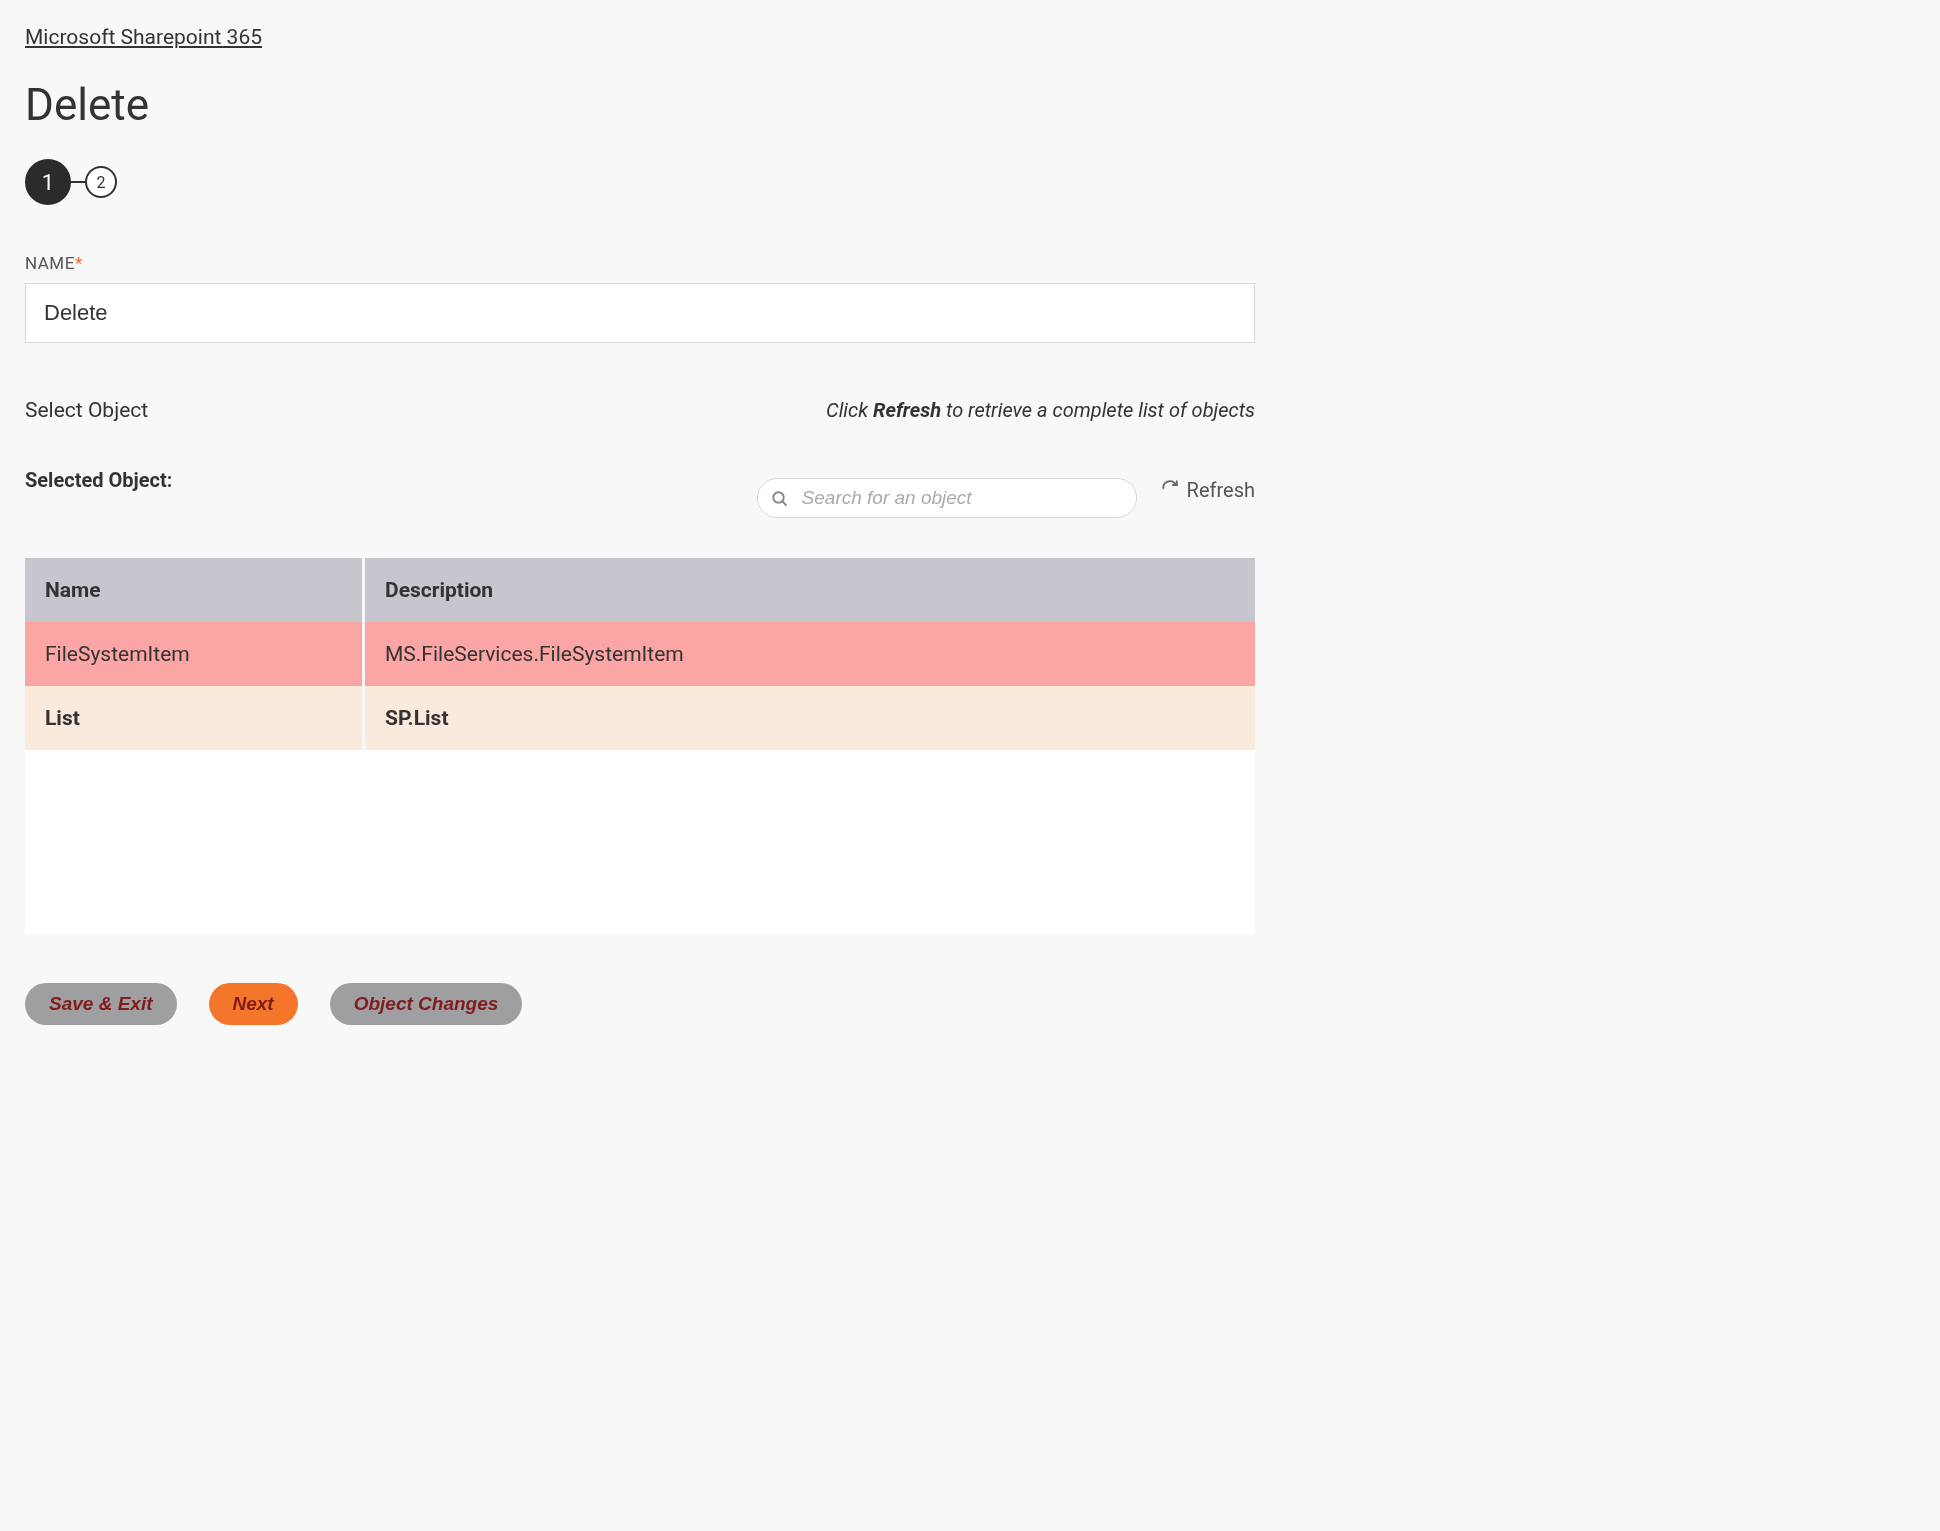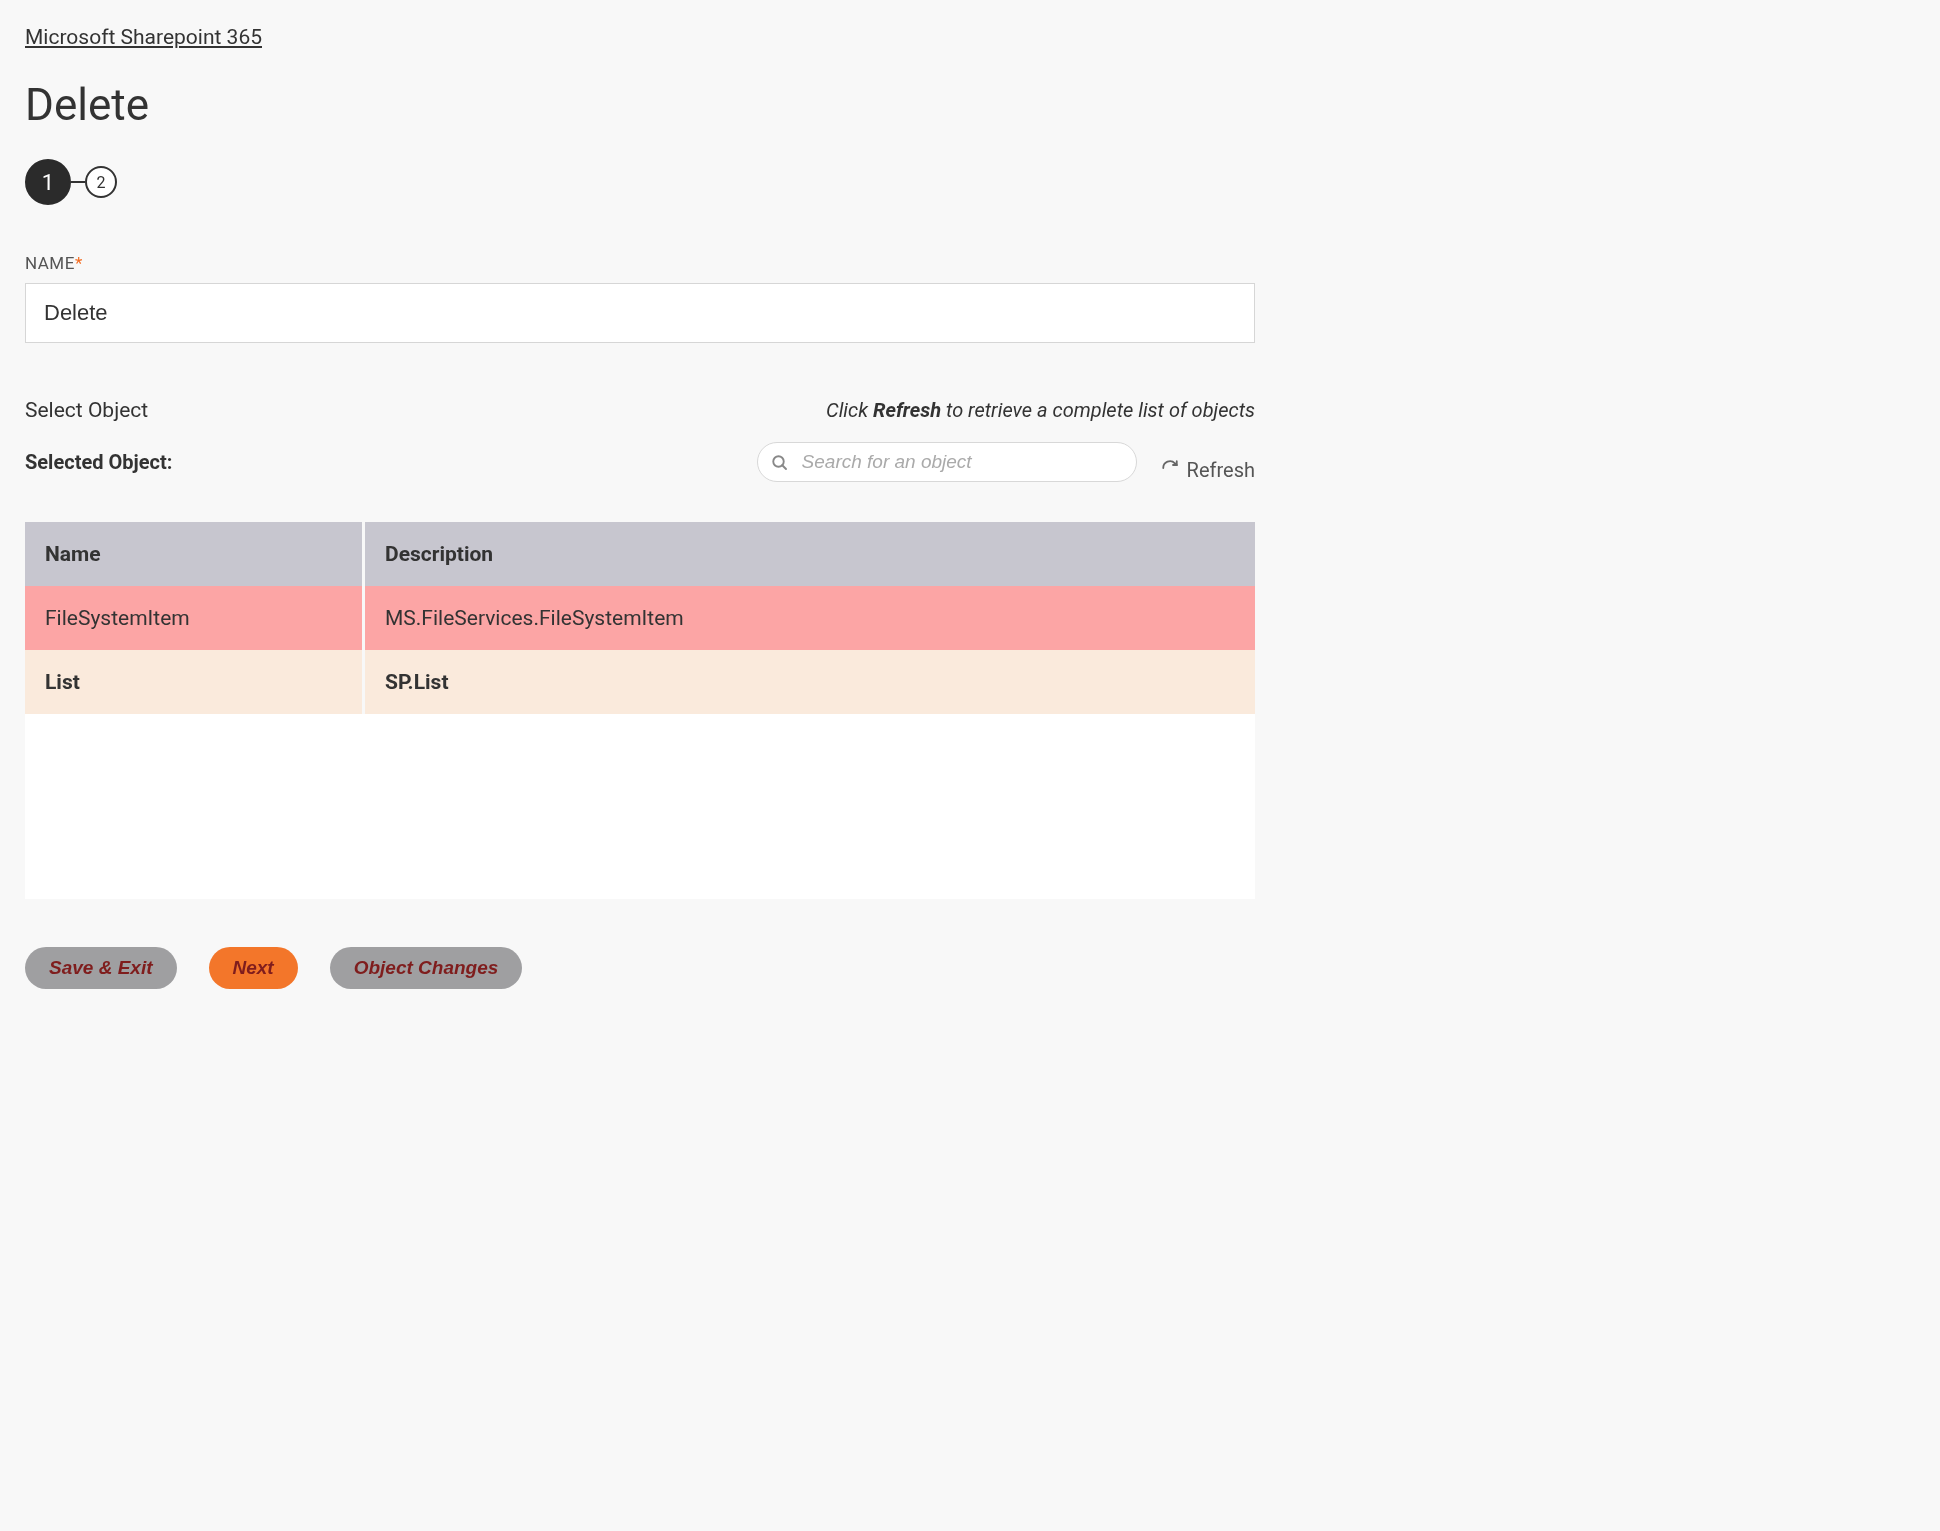--- a/index.html
+++ b/index.html
@@ -88,21 +88,21 @@
   .select-object-label { font-size: 21px; color: #333; }
   .refresh-hint { font-style: italic; font-size: 20px; color: #333; }
   .refresh-hint strong { font-weight: 700; }
   .toolbar {
     display: flex;
     justify-content: space-between;
     align-items: center;
     margin-top: 20px;
   }
   .selected-object-label { font-weight: 700; font-size: 20px; color: #333; }
-  .right-controls { display: flex; align-items: flex-end; gap: 24px; }
+  .right-controls { display: flex; align-items: flex-start; gap: 24px; margin-top: 36px; }
   .search-wrap {
     position: relative;
     width: 380px;
   }
   .search-wrap input {
     width: 100%;
     border: 1px solid #d8d8d8;
     border-radius: 999px;
     padding: 8px 16px 8px 44px;
     font-size: 19px;

